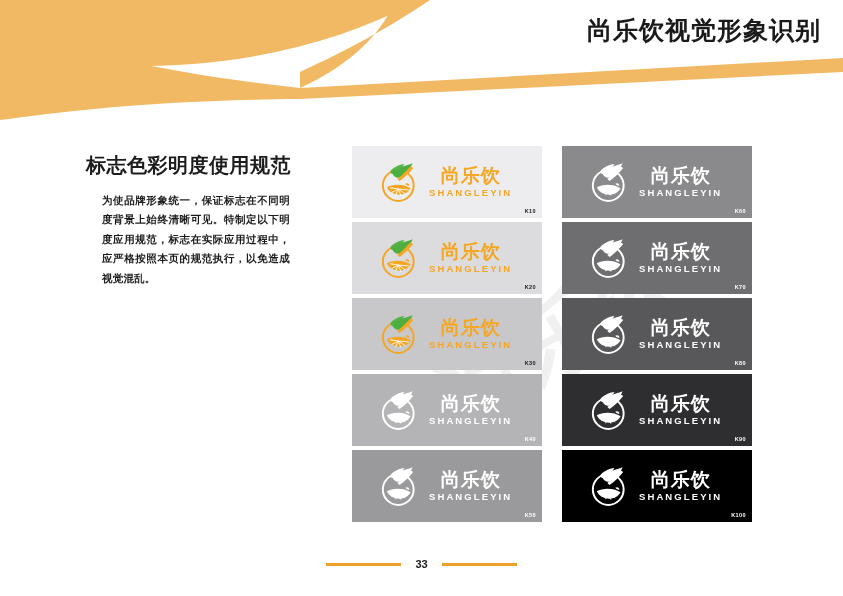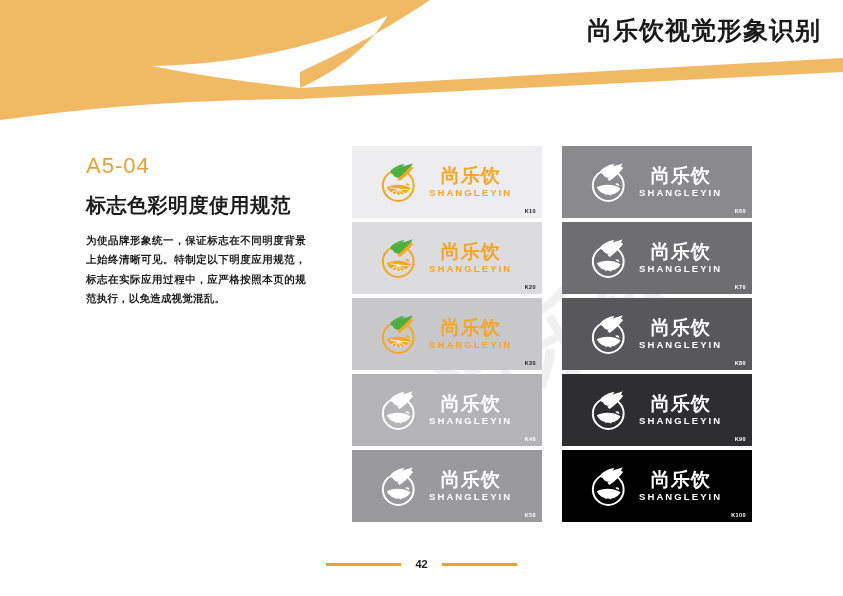--- a/index.html
+++ b/index.html
@@ -27,21 +27,21 @@
     pointer-events:none;opacity:.12;
     transform:rotate(-30deg);transform-origin:50% 50%;
     font-size:86px;font-weight:700;color:#888;
     letter-spacing:4px;line-height:1.05;white-space:nowrap;
   }
 
   
   .left-col{position:absolute;left:86px;top:155px;width:220px;}
   .code{font-size:22px;color:#eda12a;letter-spacing:1px;line-height:1;margin:0 0 18px 0;font-weight:400;}
   .subtitle{font-size:20px;font-weight:700;color:#1c1c1c;letter-spacing:.5px;line-height:1;margin:0 0 16px 0;}
-  .body-copy{font-size:10.5px;font-weight:700;color:#1c1c1c;line-height:1.85;letter-spacing:.2px;margin:0;text-align:justify;}
+  .body-copy{font-size:10.5px;font-weight:700;color:#1c1c1c;line-height:1.85;letter-spacing:.2px;margin:16px;text-align:justify;}
 
   
   .grid{position:absolute;left:352px;top:146px;width:420px;}
   .grid-col{position:absolute;top:0;width:190px;}
   .col-left{left:0;}
   .col-right{left:210px;}
   .swatch{
     position:relative;width:190px;height:72px;margin-bottom:4px;
     display:flex;align-items:center;box-sizing:border-box;
   }
@@ -71,21 +71,20 @@
       <path id="band-upper" d="M0,0 L420,0 C330,48 230,68 120,66 C66,65 26,52 0,36 Z" fill="#f2b964"></path>
       <path id="band-lower" d="M0,22 C70,52 170,74 300,88 L843,58 L843,72 L300,99 C150,100 60,112 0,120 Z" fill="#f2b964"></path>
       <path id="band-join" d="M395,0 L430,0 C380,34 330,58 300,72 L300,88 C340,70 380,40 395,0 Z" fill="#f2b964"></path>
     </svg>
   </div>
   <div class="header-title">尚乐饮视觉形象识别</div>
 
   <div class="watermark">尚乐饮</div>
 
   <div class="left-col">
-    <div class="code">A5-04</div>
     <div class="subtitle">标志色彩明度使用规范</div>
     <p class="body-copy">为使品牌形象统一，保证标志在不同明度背景上始终清晰可见。特制定以下明度应用规范，标志在实际应用过程中，应严格按照本页的规范执行，以免造成视觉混乱。</p>
   </div>
 
   <div class="grid">
     <div class="grid-col col-left" id="col-left">
         <div class="swatch" style="background: rgb(237, 237, 239);">
           <div class="swatch-inner">
             <div class="mark">
   <svg viewBox="0 0 100 100" width="44" height="44" xmlns="http://www.w3.org/2000/svg">
@@ -365,17 +364,17 @@
               <div class="word-en" style="color: rgb(255, 255, 255);">SHANGLEYIN</div>
             </div>
           </div>
           <div class="k-label" style="color: rgb(255, 255, 255);">K100</div>
         </div>
       </div>
   </div>
 
   <div class="footer">
     <div class="rule" style="background: rgb(237, 161, 42);"></div>
-    <div class="page-no">42</div>
+    <div class="page-no">33</div>
     <div class="rule" style="background: rgb(237, 161, 42);"></div>
   </div>
 
 </div>
 
 </body></html>

